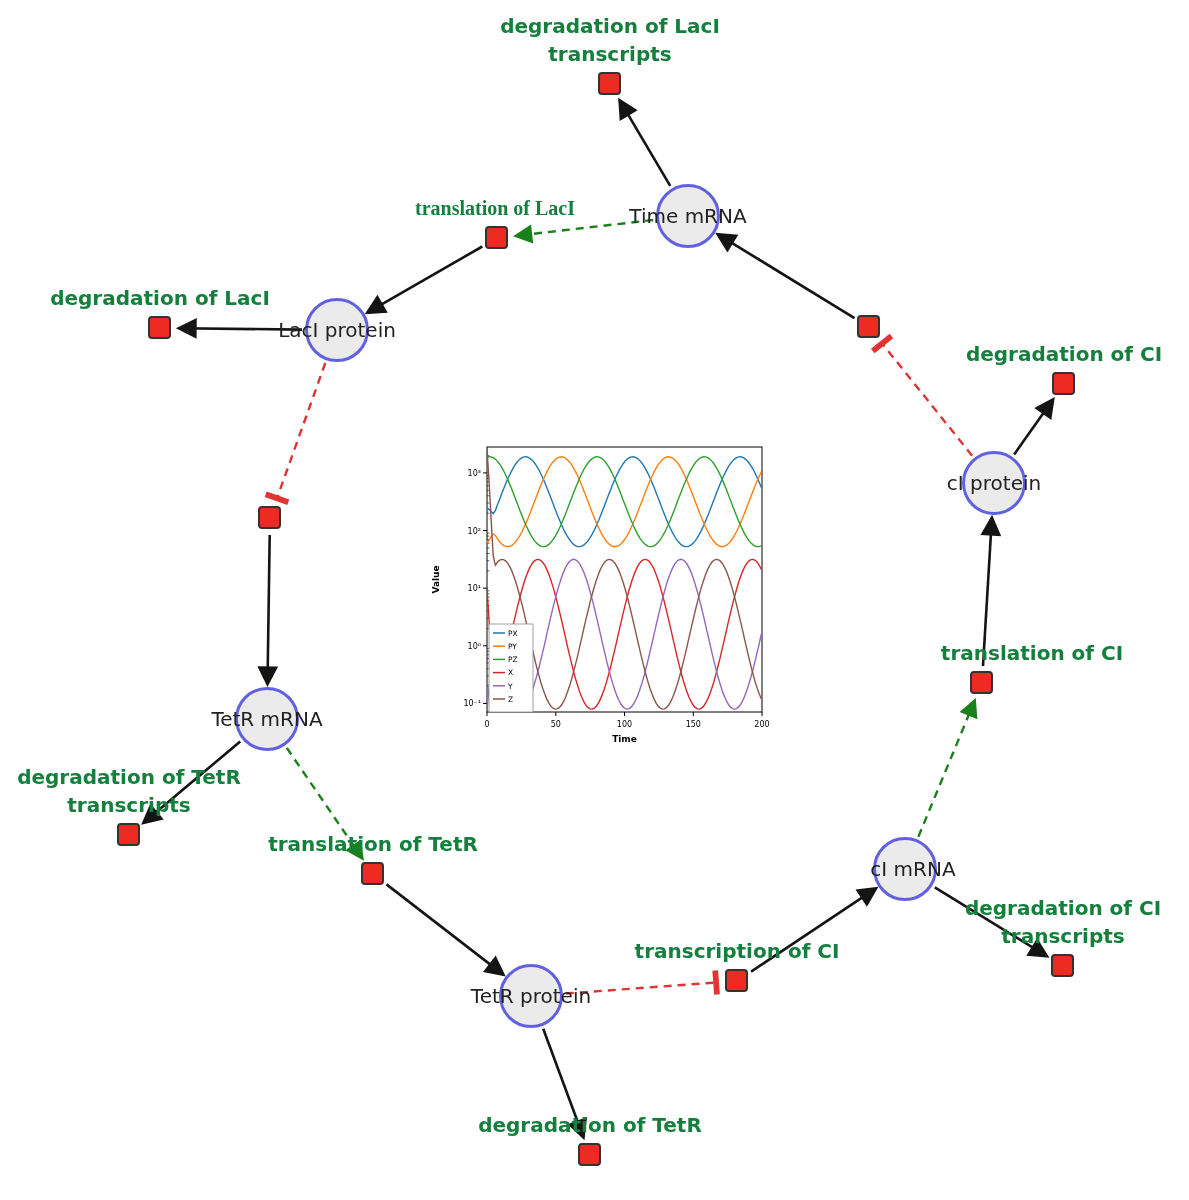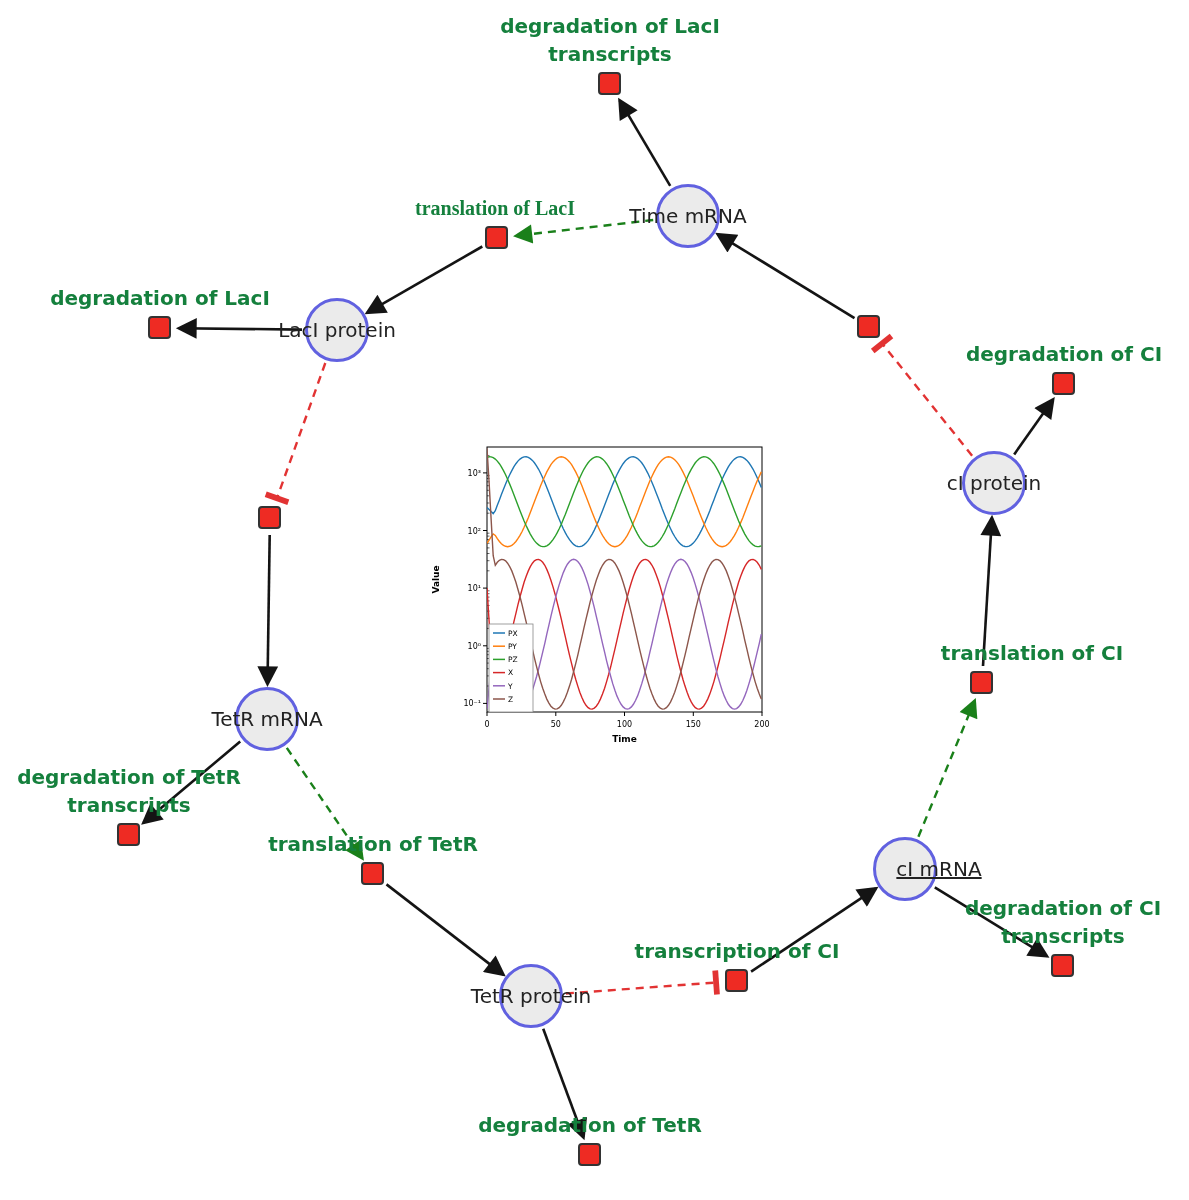--- a/index.html
+++ b/index.html
@@ -61,21 +61,21 @@
   <div id="node-layer">
       <div class="species-node" style="left: 688px; top: 216px;"></div>
       <div class="species-label" style="left: 688px; top: 216px;">Time mRNA</div>
       <div class="species-node" style="left: 337px; top: 330px;"></div>
       <div class="species-label" style="left: 337px; top: 330px;">LacI protein</div>
       <div class="species-node" style="left: 267px; top: 719px;"></div>
       <div class="species-label" style="left: 267px; top: 719px;">TetR mRNA</div>
       <div class="species-node" style="left: 531px; top: 996px;"></div>
       <div class="species-label" style="left: 531px; top: 996px;">TetR protein</div>
       <div class="species-node" style="left: 905px; top: 869px;"></div>
-      <div class="species-label" style="left: 939px; top: 869px; text-decoration: underline;">cI mRNA</div>
+      <div class="species-label" style="left: 913px; top: 869px;">cI mRNA</div>
       <div class="species-node" style="left: 994px; top: 483px;"></div>
       <div class="species-label" style="left: 994px; top: 483px;">cI protein</div>
       <div class="reaction-node" style="left: 610px; top: 84px;"></div>
       <div class="reaction-label" style="left: 610px; top: 68px;">
         <div>degradation of LacI</div>
         <div>transcripts</div>
       </div>
       <div class="reaction-node" style="left: 497px; top: 238px;"></div>
       <div class="reaction-label" style="left: 495px; top: 222px; font-family: Liberation Serif, serif;">
         <div>translation of LacI</div>

